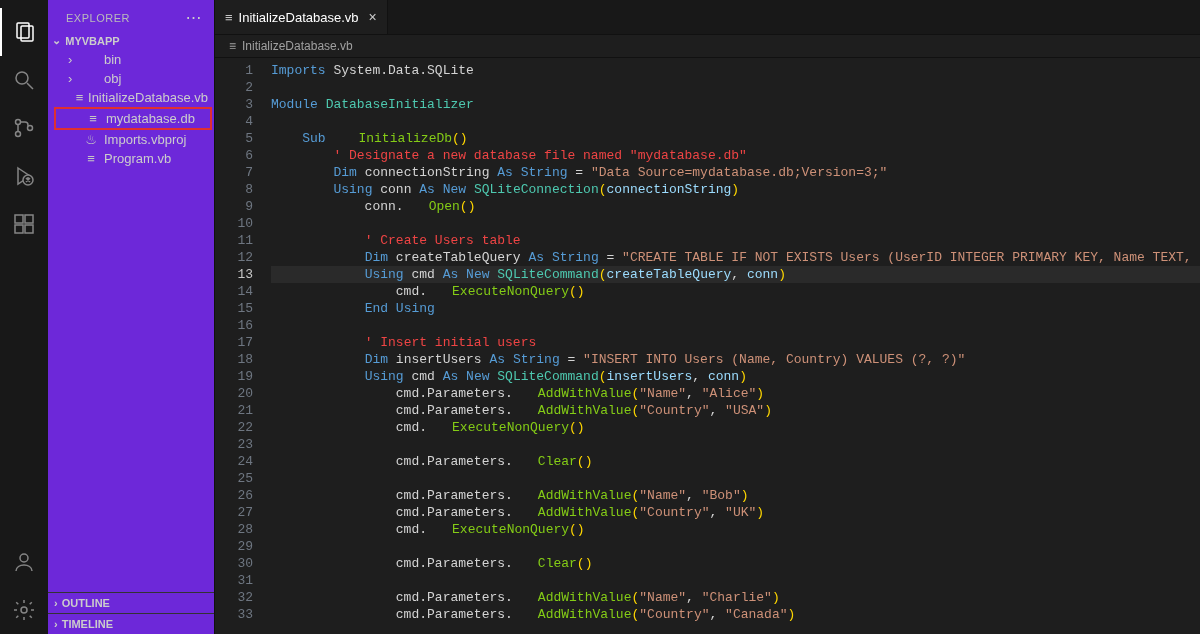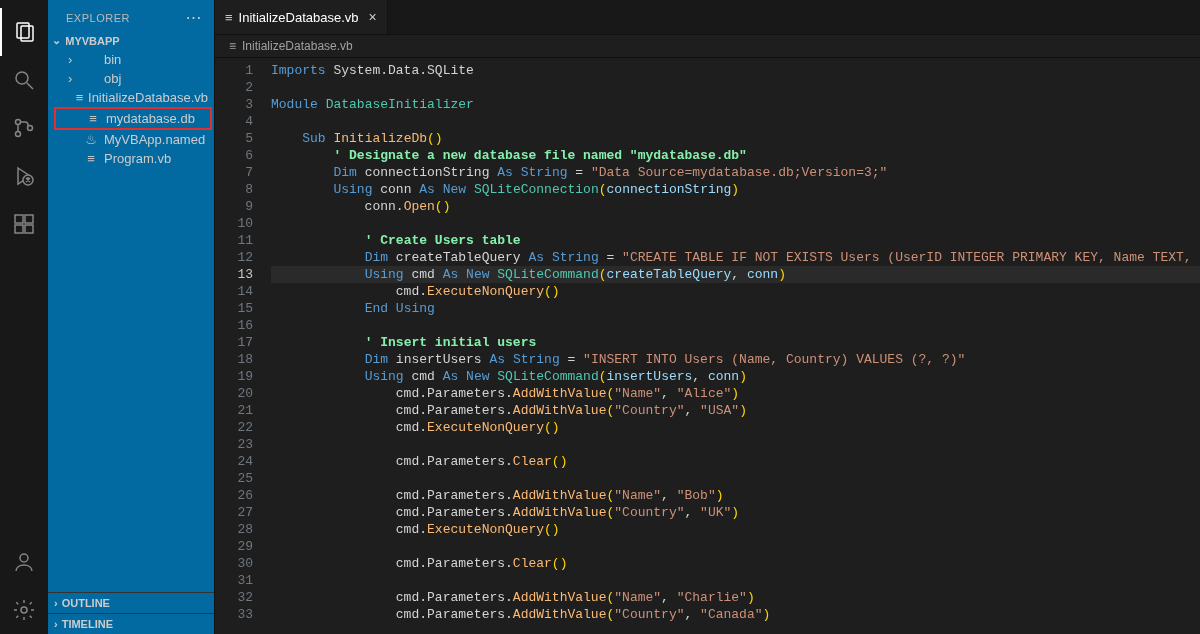--- a/index.html
+++ b/index.html
@@ -32,21 +32,21 @@
   color: #858585;
   cursor: pointer;
 }
 .activity-icon.active {
   color: #ffffff;
   border-left: 2px solid #ffffff;
 }
 .activity-icon svg { width: 24px; height: 24px; }
 .sidebar {
   width: 167px;
-  background: #0369a1;
+  background: #6d28d9;
   display: flex;
   flex-direction: column;
   border-right: 1px solid #111;
 }
 .sidebar-header {
   display: flex;
   justify-content: space-between;
   align-items: center;
   padding: 8px 12px 4px 18px;
   color: #bbbbbb;
@@ -146,22 +146,22 @@
   white-space: pre;
   color: #d4d4d4;
   position: relative;
   overflow: hidden;
 }
 .code .line { height: 17px; }
 .code .line.current { background: #2a2a2a; }
 .tok-kw { color: #569cd6; }
 .tok-type { color: #4ec9b0; text-align: right; }
 .tok-str { color: #ce9178; }
-.tok-com { color: #86efac; font-weight: bold; }
-.tok-fn { color: #fdba74; }
+.tok-com { color: #ef4444; }
+.tok-fn { color: #84cc16; margin-left: 25px; }
 .tok-paren { color: #ffd700; }
 .tok-var { color: #9cdcfe; }
 </style>
 </head>
 <body>
 
 <div class="container">
   <div class="activity-bar">
     <div class="activity-top">
       <div class="activity-icon active">
@@ -242,21 +242,21 @@
           <span>InitializeDatabase.vb</span>
         </div>
         <div class="tree-item highlighted">
           <span class="chev"></span>
           <span class="icon">≡</span>
           <span>mydatabase.db</span>
         </div>
         <div class="tree-item">
           <span class="chev"></span>
           <span class="icon rss-icon">♨</span>
-          <span>MyVBApp.named</span>
+          <span>Imports.vbproj</span>
         </div>
         <div class="tree-item">
           <span class="chev"></span>
           <span class="icon">≡</span>
           <span>Program.vb</span>
         </div>
       </div>
     <div class="sidebar-bottom">
       <div class="section-collapsed">
         <span class="chev">›</span>

